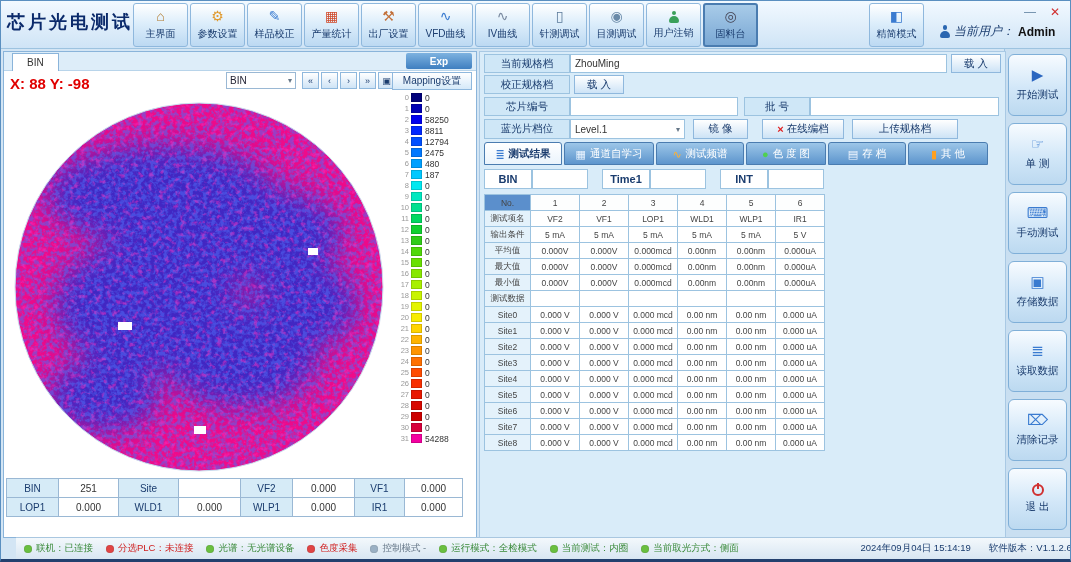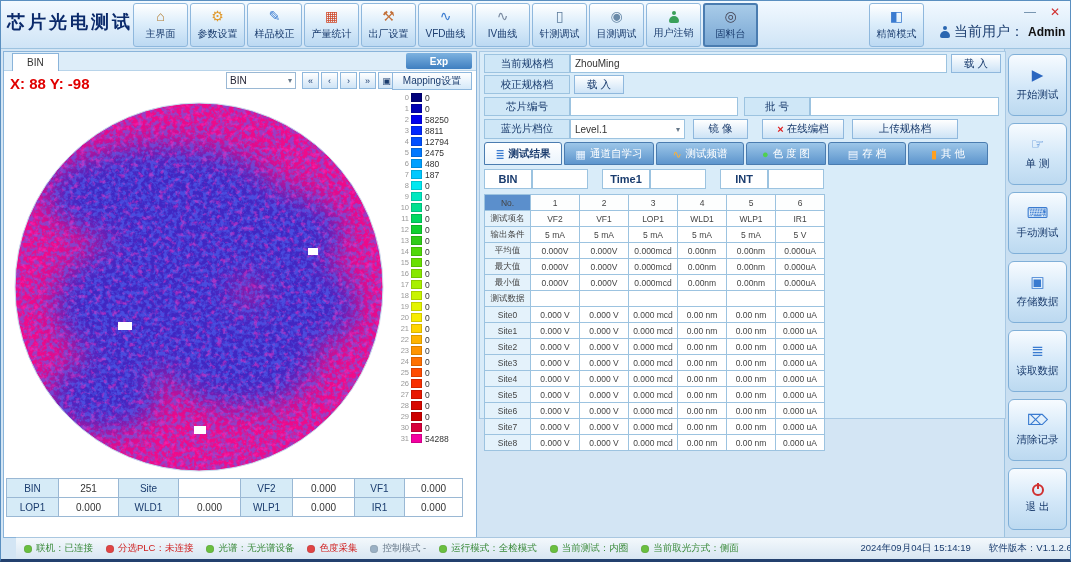--- a/index.html
+++ b/index.html
@@ -15,21 +15,21 @@
   .tb-btns{position:absolute;left:132px;top:2px;display:flex;gap:2px;}
   .tbtn{width:55px;height:44px;border:1px solid #8fb8dd;border-radius:3px;
         background:linear-gradient(#ffffff,#ddeefb 45%,#bcd9f2);
         display:flex;flex-direction:column;align-items:center;justify-content:center;
         gap:2px;cursor:pointer;}
   .tbtn.active{background:linear-gradient(#a8cbe8,#7aa8d4);border:2px solid #4a7cb0;}
   .tico{font-size:14px;line-height:14px;height:16px;}
   .tlbl{font-size:10px;color:#1a3c6e;white-space:nowrap;}
   .mode-btn{position:absolute;left:868px;top:2px;}
   .userbox{position:absolute;left:938px;top:22px;display:flex;align-items:center;gap:4px;}
-  .userlbl{font-size:14px;color:#1a3c6e;}
+  .userlbl{font-size:12px;color:#1a3c6e;font-style:italic;}
   .username{font-size:12px;font-weight:bold;color:#111;}
   .winctl{position:absolute;right:10px;top:4px;display:flex;gap:14px;font-size:12px;}
   .winmin{color:#6a8aa8;cursor:pointer;}
   .winclose{color:#d03030;font-weight:bold;cursor:pointer;}
   
   .ico-css{display:inline-block;position:relative;}
   .ico-person{width:11px;height:13px;}
   .ico-person::before{content:"";position:absolute;left:3.5px;top:0;width:4.5px;height:4.5px;border-radius:50%;background:currentColor;}
   .ico-person::after{content:"";position:absolute;left:0.5px;top:5.5px;width:10px;height:7px;border-radius:5px 5px 2px 2px;background:currentColor;}
   .ico-power{width:12px;height:12px;border:2px solid currentColor;border-radius:50%;}
@@ -69,21 +69,21 @@
   .lrow{display:flex;align-items:center;height:11px;}
   .lidx{width:15px;text-align:right;font-size:7.5px;color:#999;margin-right:2px;}
   .lsw{width:11px;height:9px;margin-right:3px;border:1px solid rgba(0,0,0,.15);}
   .lcount{font-size:8.5px;color:#333;}
   .sumwrap{position:absolute;left:2px;top:426px;}
   table.sum{border-collapse:collapse;}
   table.sum td{border:1px solid #9ab8d4;height:19px;font-size:10px;text-align:center;}
   td.sl{background:#d6ebf7;color:#1a3c6e;}
   td.sv{background:#fff;color:#333;}
   
-  .rpanel{position:absolute;left:478px;top:50px;width:527px;height:368px;background:#d9ecf9;
+  .rpanel{position:absolute;left:478px;top:50px;width:527px;height:487px;background:#d9ecf9;
           border:1px solid #a9c9e4;}
   .frow{position:absolute;display:flex;}
   .flabel{background:#cfe7f7;border:1px solid #9cc3e0;font-size:10.5px;color:#1a3c6e;
           display:flex;align-items:center;justify-content:center;}
   .finput{background:#fff;border:1px solid #9cc3e0;font-size:10px;color:#333;height:19px;
           padding:0 4px;font-family:inherit;}
   .fbtn{border:1px solid #8fb8dd;background:linear-gradient(#fff,#cde3f6);font-size:10.5px;
         color:#1a3c6e;display:flex;align-items:center;justify-content:center;gap:3px;cursor:pointer;}
   .fsel{background:#fff;border:1px solid #9cc3e0;font-size:10px;color:#333;
         display:flex;align-items:center;justify-content:space-between;padding:0 4px;cursor:pointer;}

